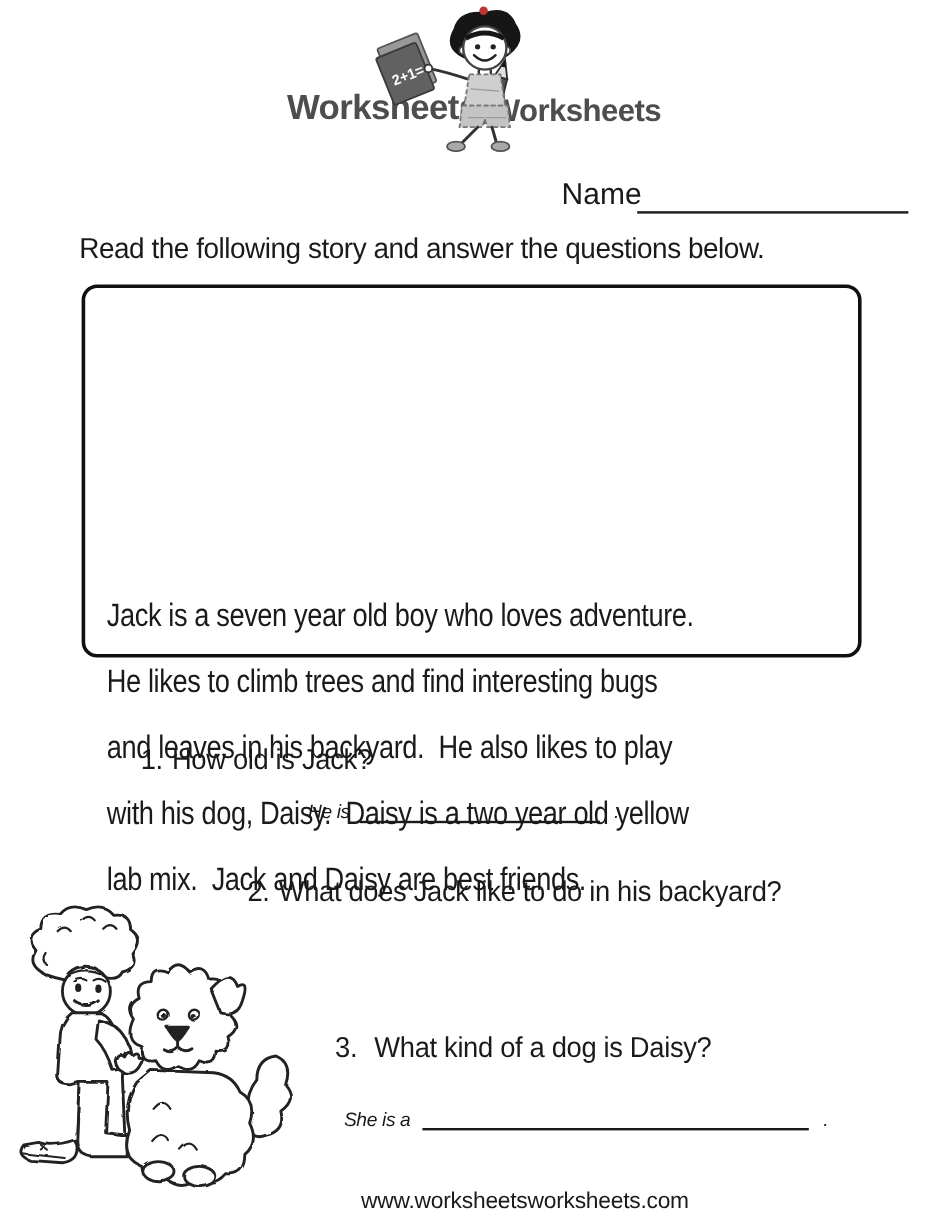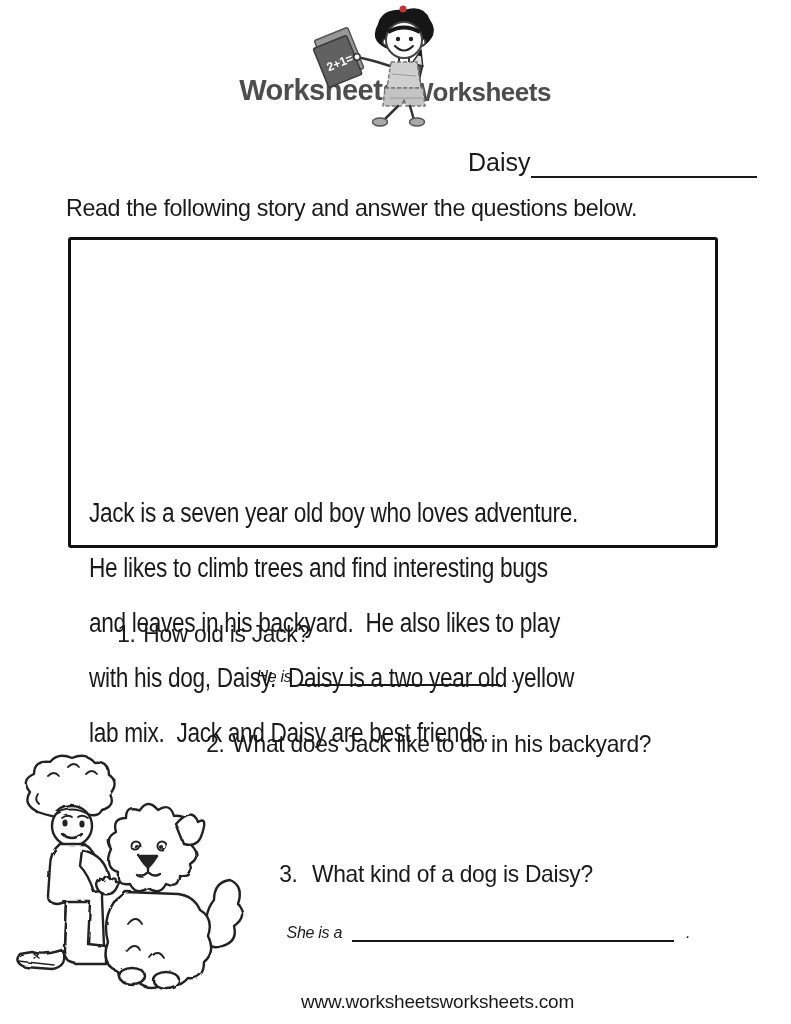--- a/index.html
+++ b/index.html
@@ -23,21 +23,21 @@
   .logo-right{left:409px;top:77px;font-size:26px;}
   .logo-art{left:312px;top:2px;}
   
   .name-label{left:468px;top:148px;font-size:25px;}
   .name-blank{left:531px;top:150px;width:226px;height:26px;border-bottom:2px solid #1a1a1a;}
   
   .instruction{left:66px;top:194px;font-size:24px;letter-spacing:-0.4px;transform:scaleX(.97);transform-origin:0 0;white-space:pre;}
   
   .story-box{
     left:68px;top:237px;width:644px;height:305px;
-    border:3px solid #101010;border-radius:3px;
+    border:3px solid #101010;border-radius:13px;
     box-sizing:content-box;
   }
   .story-line{
     position:absolute;left:18px;
     font-size:27px;letter-spacing:-0.4px;white-space:pre;
     transform:scaleX(.84);transform-origin:0 50%;
   }
   
   .q-row{font-size:24px;letter-spacing:-0.3px;white-space:pre;transform:scaleX(.95);transform-origin:0 0;}
   .q-num{margin-right:8px;}
@@ -106,21 +106,21 @@
 
     <path d="M79,60 L105,60 L109,86 L75,86 Z" fill="#cfcfcf" stroke="#777" stroke-width="1.5" stroke-dasharray="4 2"></path>
     <path d="M73,86 L111,86 L113,104 L94,104 L92,97 L90,104 L71,104 Z" fill="#c4c4c4" stroke="#777" stroke-width="1.5" stroke-dasharray="4 2"></path>
     <path d="M80,72 L104,74 M78,96 L92,96 M93,96 L110,96" stroke="#9a9a9a" stroke-width="1"></path>
 
     <path d="M86,104 L72,118 M98,104 L102,118" stroke="#333" stroke-width="2.5" stroke-linecap="round"></path>
     <ellipse cx="68" cy="120" rx="7.5" ry="4" fill="#a8a8a8" stroke="#555" stroke-width="1.5"></ellipse>
     <ellipse cx="105" cy="120" rx="7.5" ry="4" fill="#a8a8a8" stroke="#555" stroke-width="1.5"></ellipse>
   </svg>
 
-  <div class="abs name-label">Daisy</div>
+  <div class="abs name-label">Name</div>
   <div class="abs name-blank"></div>
 
   <div class="abs instruction">Read the following story and answer the questions below.</div>
 
   <div class="abs story-box">
     <div class="story-line" style="top:258px;">Jack is a seven year old boy who loves adventure.</div>
     <div class="story-line" style="top:313px;">He likes to climb trees and find interesting bugs</div>
     <div class="story-line" style="top:368px;">and leaves in his backyard.  He also likes to play</div>
     <div class="story-line" style="top:423px;">with his dog, Daisy.  Daisy is a two year old yellow</div>
     <div class="story-line" style="top:478px;">lab mix.  Jack and Daisy are best friends.</div>

